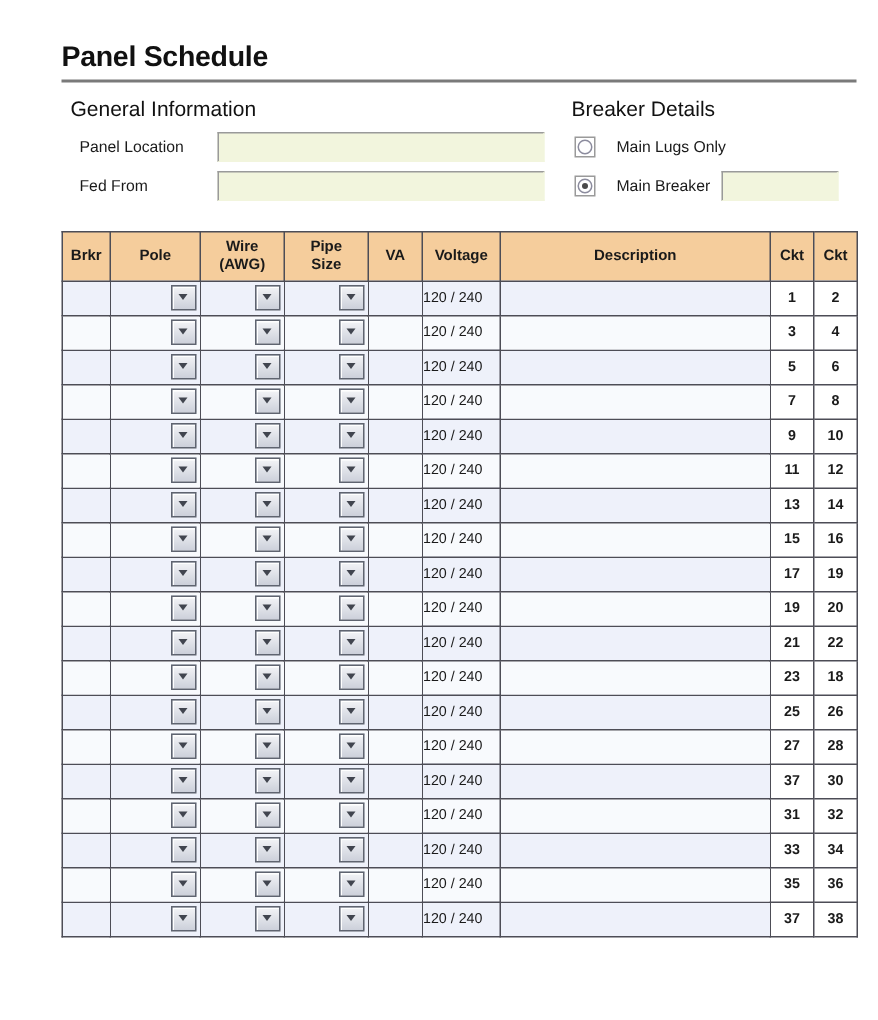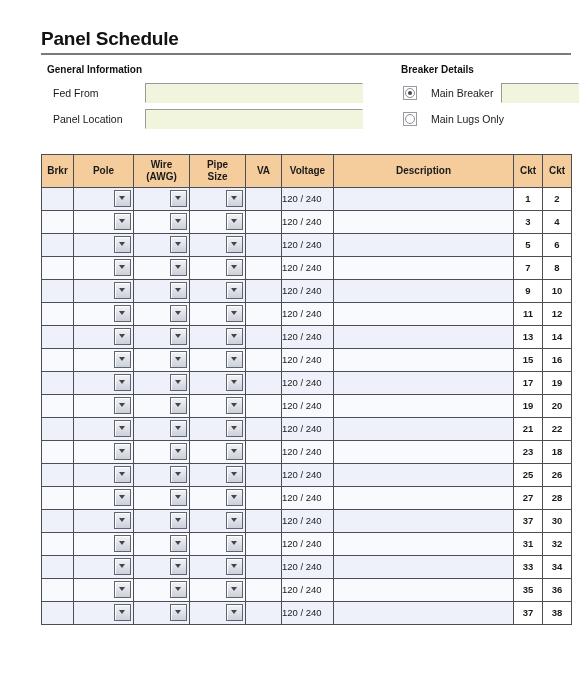--- a/index.html
+++ b/index.html
@@ -46,34 +46,34 @@
     width: 530px;
     margin-bottom: 9px;
   }
 
   
   .head-area {
     position: relative;
     height: 86px;
   }
   .section-title {
-    font-size: 10px;
-    font-weight: bold;
+    font-size: 14px;
+    font-weight: normal;
     color: #111111;
     margin-bottom: 8px;
   }
   .col-left {
     position: absolute;
     left: 6px;
     top: 0;
     width: 330px;
   }
   .col-right {
     position: absolute;
-    left: 360px;
+    left: 340px;
     top: 0;
     width: 178px;
   }
 
   
   .field-row {
     position: relative;
     height: 22px;
     margin-bottom: 4px;
   }
@@ -267,46 +267,46 @@
 
     <div class="doc-title">Panel Schedule</div>
     <div class="title-rule"></div>
 
     <div class="head-area">
 
       <div class="col-left">
         <div class="section-title">General Information</div>
         <div id="general-fields">
             <div class="field-row">
-              <div class="field-label">Fed From</div>
+              <div class="field-label">Panel Location</div>
               <input class="text-field" type="text" placeholder="" style="">
             </div>
             <div class="field-row">
-              <div class="field-label">Panel Location</div>
+              <div class="field-label">Fed From</div>
               <input class="text-field" type="text" placeholder="" style="">
             </div>
           </div>
       </div>
 
       <div class="col-right">
         <div class="section-title">Breaker Details</div>
         <div id="breaker-options">
+            <div class="radio-row">
+              <span class="radio-box">
+                <span class="radio-circle"></span>
+              </span>
+              <span class="radio-label">Main Lugs Only</span>
+            </div>
             <div class="radio-row">
               <span class="radio-box checked">
                 <span class="radio-circle"></span>
                 <span class="radio-dot"></span>
               </span>
               <span class="radio-label">Main Breaker</span>
               <input class="breaker-field" type="text" placeholder="" style="">
-            </div>
-            <div class="radio-row">
-              <span class="radio-box">
-                <span class="radio-circle"></span>
-              </span>
-              <span class="radio-label">Main Lugs Only</span>
             </div>
           </div>
       </div>
 
     </div>
 
     <div class="table-wrap">
       <table class="schedule">
         <thead>
           <tr id="header-row">

